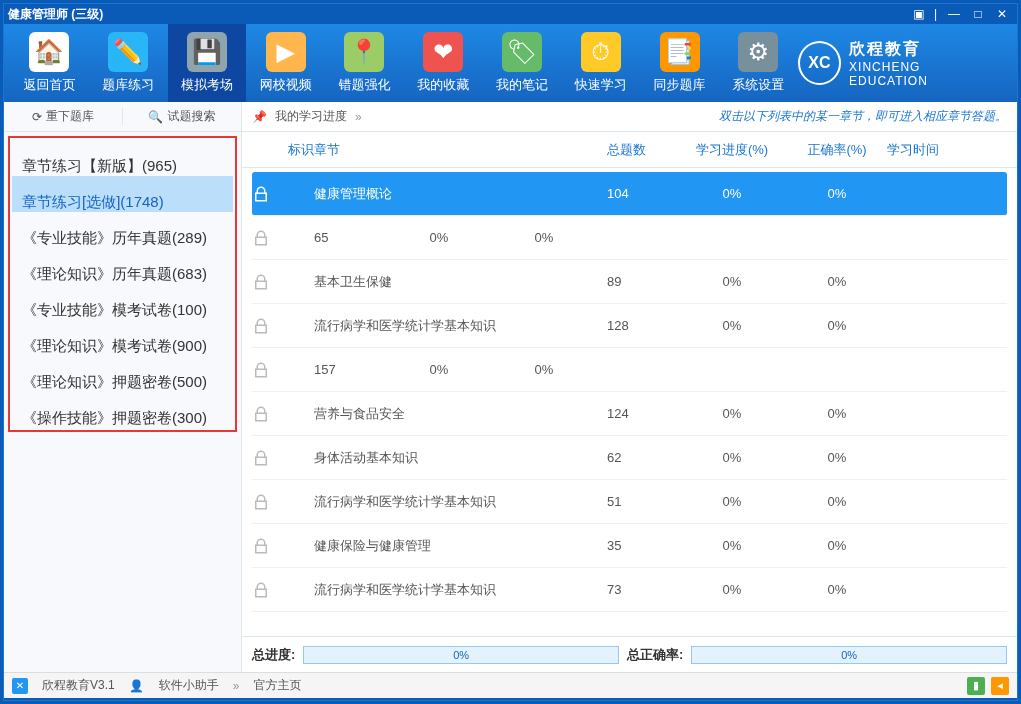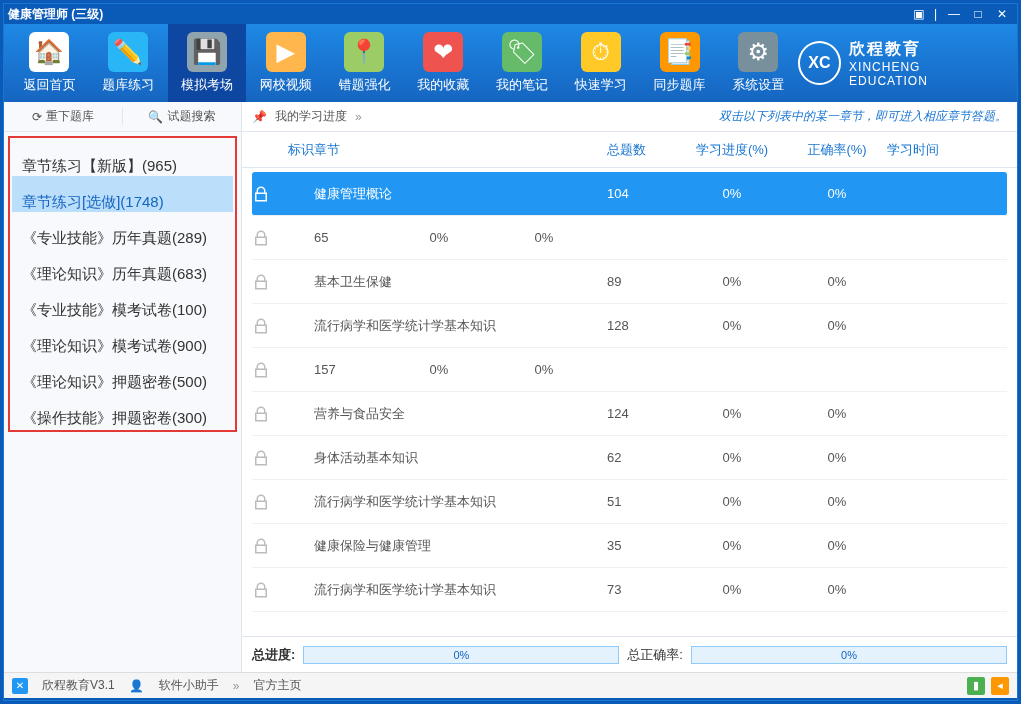--- a/index.html
+++ b/index.html
@@ -314,21 +314,21 @@
             <div class="col-prog">0%</div>
             <div class="col-acc">0%</div>
             <div class="col-time"></div>
           </div>
         </div>
       <div class="footer-prog">
         <span style="font-weight:bold;">总进度:</span>
         <div class="pbar">
             <span class="ptxt">0%</span>
           </div>
-        <span style="font-weight:normal;">总正确率:</span>
+        <span style="font-weight:bold;">总正确率:</span>
         <div class="pbar">
             <span class="ptxt">0%</span>
           </div>
       </div>
     </div>
   </div>
 
   <div class="statusbar">
     <span class="sicon" style="background:#2196f3;color:#fff;border-radius:2px;font-size:10px;">✕</span>
     <span>欣程教育V3.1</span>

